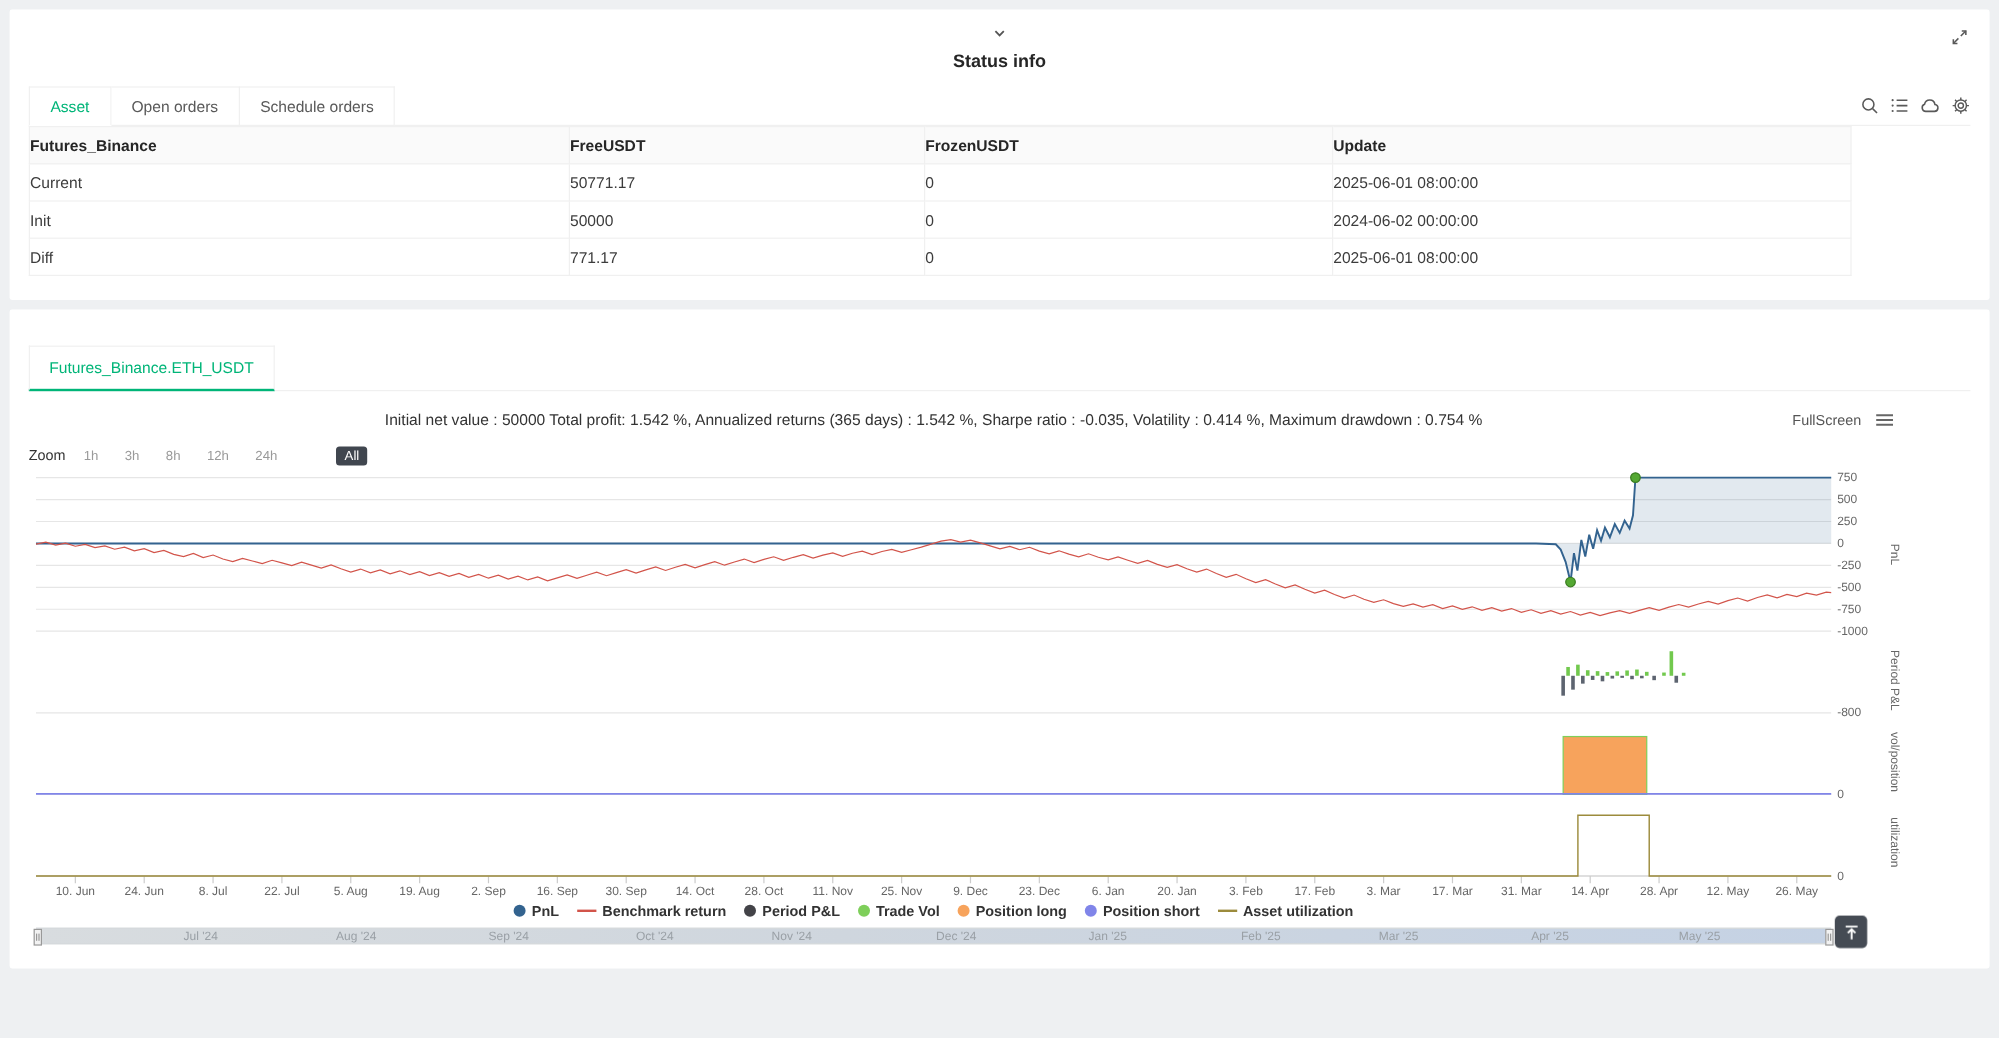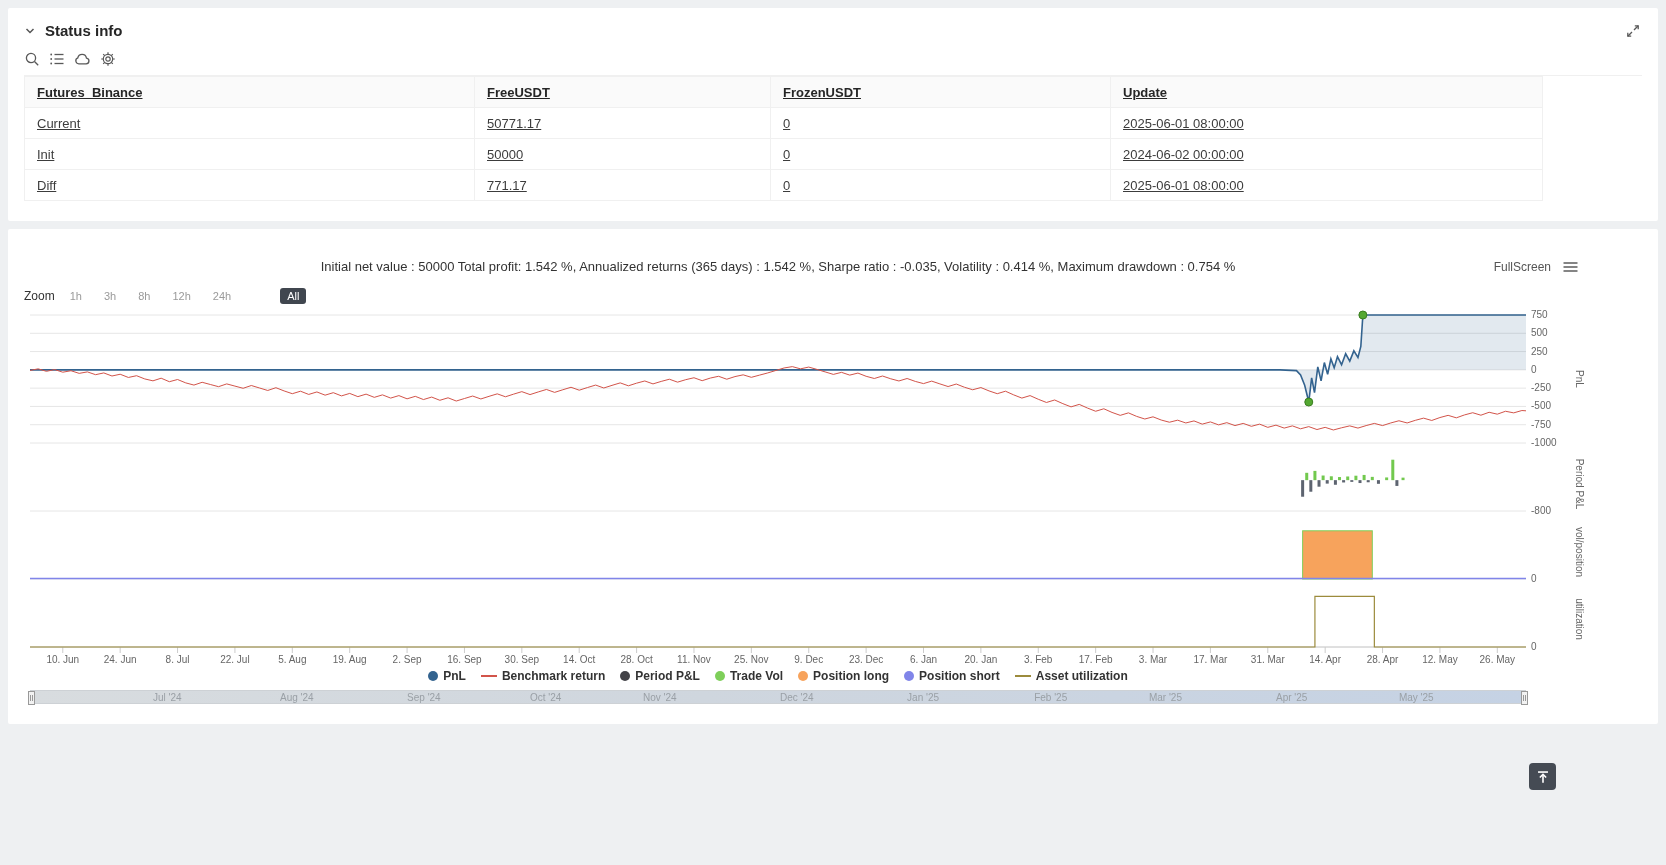--- a/index.html
+++ b/index.html
@@ -6,37 +6,37 @@
   html,body { margin:0; padding:0; }
   body {
     background:#eef0f2;
     font-family:"Liberation Sans", sans-serif;
     color:#333;
     min-width:1650px;
   }
   .card { background:#fff; margin:8px; border-radius:2px; padding:14px 16px 20px 16px; position:relative; }
 
   
-  .card-header { display:flex; align-items:center; gap:9px; }
+  .card-header { display:flex; align-items:center; gap:9px;flex-direction:column; }
   .chev { display:inline-flex; cursor:pointer; }
   .card-title { font-size:15px; font-weight:700; color:#262626; margin:0; }
   .expand-btn { position:absolute; top:16px; right:18px; cursor:pointer; display:inline-flex; color:#595959; }
 
   
   .tabs-row { display:flex; justify-content:space-between; align-items:flex-end; margin-top:12px; border-bottom:1px solid #f0f0f0; }
   .tabs { display:flex; }
   .tab { padding:8px 17px; font-size:13px; color:#595959; background:#fff; border:1px solid #f0f0f0; border-left:none; margin-bottom:-1px; cursor:pointer; white-space:nowrap; }
   .tab:first-child { border-left:1px solid #f0f0f0; }
   .tab.active { color:#00b578; border-bottom:1px solid #fff; }
   .tab-icons { display:flex; align-items:center; gap:9px; padding-bottom:8px; color:#595959; }
   .icon-btn { display:inline-flex; cursor:pointer; color:#595959; }
 
   
   .asset-table { border-collapse:collapse; width:1518px; table-layout:fixed; font-size:13px; }
-  .asset-table th, .asset-table td { border:1px solid #f0f0f0; padding:6px 12px; height:31px; text-align:left; font-weight:400; color:#3c3c3c;text-decoration:underline; }
+  .asset-table th, .asset-table td { border:1px solid #f0f0f0; padding:6px 0; height:31px; text-align:left; font-weight:400; color:#3c3c3c; }
   .asset-table thead th { background:#fafafa; font-weight:700; color:#262626; }
   .blue { color:#4f9bf0; cursor:pointer; }
   .red { color:#e5534b; }
 
   
   .subtab-row { border-bottom:1px solid #f0f0f0; margin-top:16px; }
   .subtab { display:inline-block; padding:10px 16px; font-size:13px; color:#00b578; background:#fff; border:1px solid #f0f0f0; border-bottom:2px solid #00b578; margin-bottom:-1px; cursor:pointer; }
 
   .chart-area { position:relative; margin-top:16px; }
   .chart-top { position:relative; height:22px; }
@@ -87,20 +87,25 @@
         <svg width="14" height="14" viewBox="0 0 14 14" fill="none" stroke="currentColor" stroke-width="1.3">
           <path d="M8.8 1.8h3.4v3.4"></path>
             <path d="M12.2 1.8L8 6"></path>
             <path d="M5.2 12.2H1.8V8.8"></path>
             <path d="M1.8 12.2L6 8"></path>
         </svg>
       </span>
     </div>
 
     <div class="tabs-row">
+      <div class="tabs">
+        <div class="tab active">Asset</div>
+        <div class="tab">Open orders</div>
+        <div class="tab">Schedule orders</div>
+      </div>
       <div class="tab-icons">
         <span class="icon-btn">
           <svg width="16" height="16" viewBox="0 0 16 16" fill="none" stroke="currentColor" stroke-width="1.3">
               <circle cx="7" cy="7" r="4.6"></circle>
               <line x1="10.5" y1="10.5" x2="14.2" y2="14.2"></line>
             </svg>
         </span>
         <span class="icon-btn">
           <svg width="16" height="16" viewBox="0 0 16 16" fill="none" stroke="currentColor" stroke-width="1.3">
               <circle cx="2.2" cy="3.5" r="0.9" fill="currentColor" stroke="none"></circle>
@@ -159,20 +164,23 @@
           <td class="red">771.17</td>
           <td>0</td>
           <td>2025-06-01 08:00:00</td>
         </tr>
       </tbody>
     </table>
   </section>
 
   <section class="card">
 
+    <div class="subtab-row">
+      <div class="subtab">Futures_Binance.ETH_USDT</div>
+    </div>
 
     <div class="chart-area">
       <div class="chart-top">
         <div class="chart-subtitle">Initial net value : 50000 Total profit: 1.542 %, Annualized returns (365 days) : 1.542 %, Sharpe ratio : -0.035, Volatility : 0.414 %, Maximum drawdown : 0.754 %</div>
         <div class="fs-wrap">
           <span class="fs-label">FullScreen</span>
           <span class="ctx-btn">
             <svg width="15" height="12" viewBox="0 0 15 12" stroke="currentColor" stroke-width="1.6">
                 <line x1="0.5" y1="2" x2="14.5" y2="2"></line>
                 <line x1="0.5" y1="6" x2="14.5" y2="6"></line>

